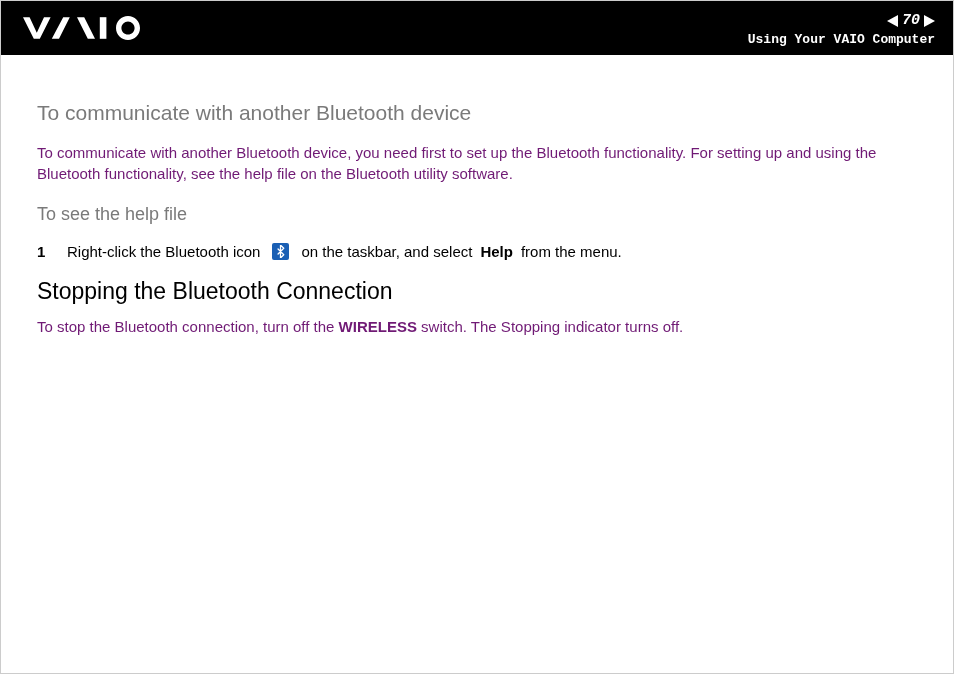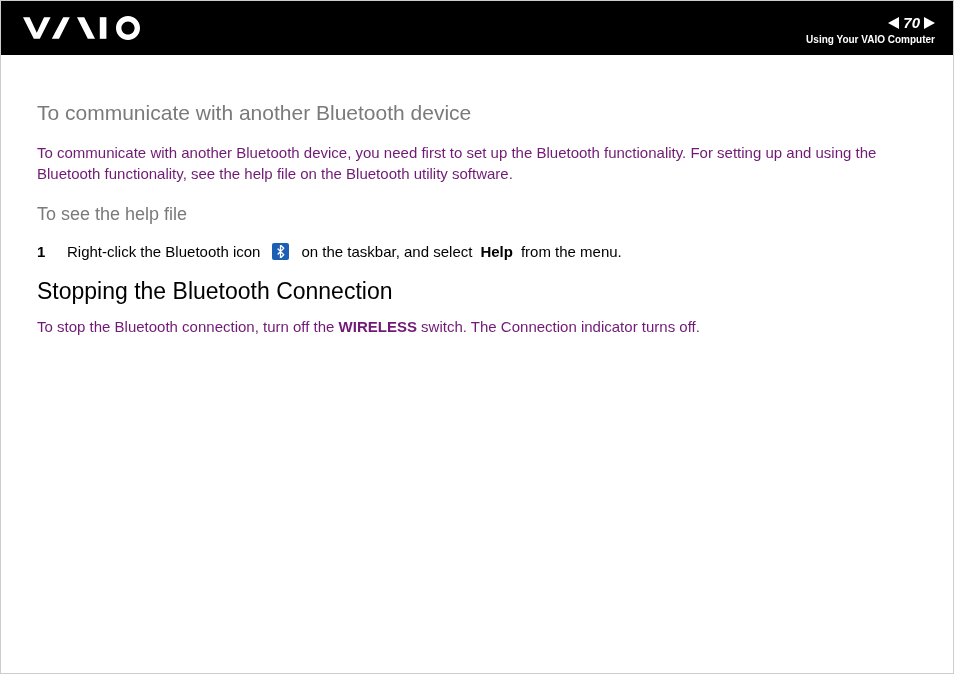--- a/index.html
+++ b/index.html
@@ -17,20 +17,21 @@
     }
     .header {
       background: #000;
       color: #fff;
       height: 54px;
       width: 100%;
       display: flex;
       justify-content: space-between;
       align-items: center;
       padding: 0 18px 0 22px;
+      font-family: Liberation Mono, monospace;
     }
     .logo {
       display: flex;
       align-items: center;
       height: 100%;
     }
     .logo svg {
       height: 24px;
     }
     .header-right {
@@ -55,21 +56,21 @@
     }
     .page-nav .arrow-left {
       border-width: 6px 11px 6px 0;
       border-color: transparent #fff transparent transparent;
     }
     .page-nav .arrow-right {
       border-width: 6px 0 6px 11px;
       border-color: transparent transparent transparent #fff;
     }
     .section-title {
-      font-size: 10px;
+      font-size: 13px;
       font-weight: bold;
       margin-top: 4px;
       margin-left: 8px;
     }
     .content {
       padding: 44px 36px 0 36px;
       font-size: 15px;
       line-height: 1.35;
       color: #000;
     }
@@ -180,16 +181,16 @@
         </span>
         <span> on the taskbar, and select </span>
         <span class="bold">Help</span>
         <span> from the menu.</span>
       </span>
     </li>
   </ol>
 
   <h2 class="section-blue">Stopping the Bluetooth Connection</h2>
   <p class="body-text">
-    <span>To stop the Bluetooth connection, turn off the </span><span class="bold">WIRELESS</span><span> switch. The Connection indicator turns off.</span>
+    <span>To stop the Bluetooth connection, turn off the </span><span class="bold">WIRELESS</span><span> switch. The Stopping indicator turns off.</span>
   </p>
 
 </div>
 
 </body></html>

